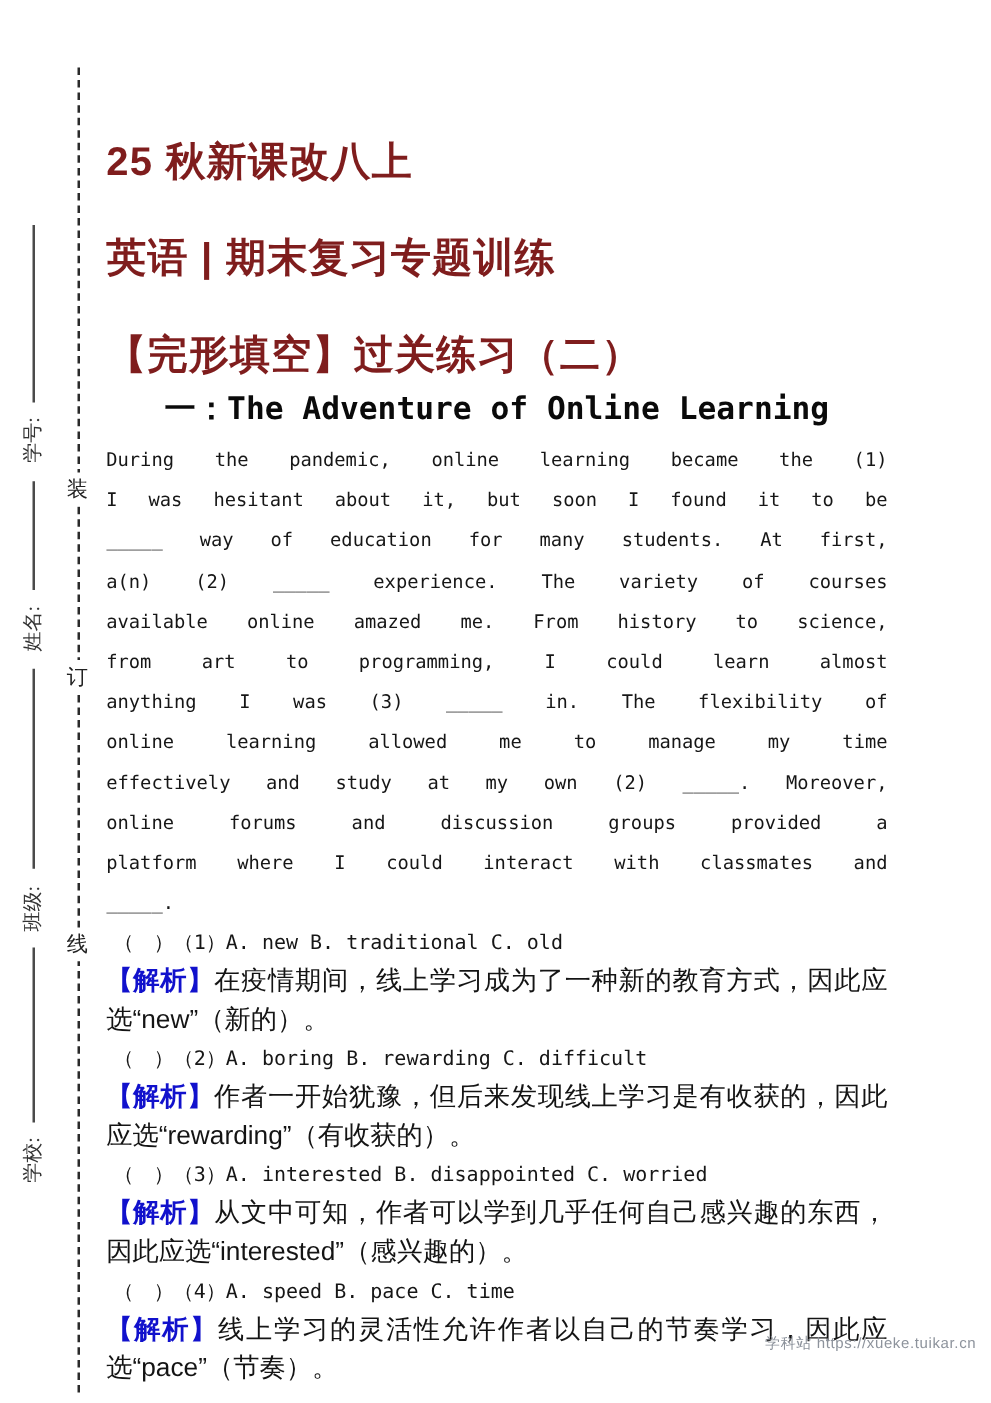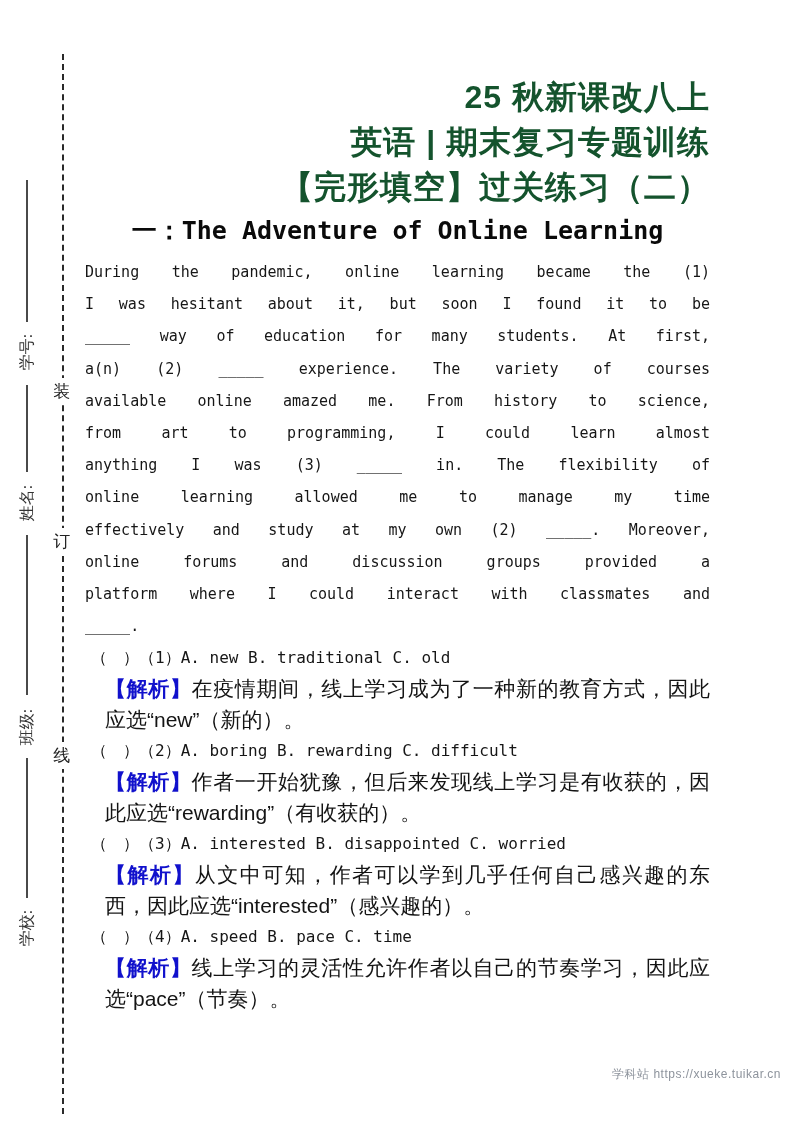--- a/index.html
+++ b/index.html
@@ -20,35 +20,35 @@
   
   .field-line{position:absolute;left:26px;width:2px;background:#4a4a4a;}
   .field-label{
     position:absolute;left:27px;white-space:nowrap;
     transform:translate(-50%,-50%) rotate(-90deg);
     font-size:16px;color:#333;font-family:"Liberation Serif",serif;line-height:1;
   }
   
   .content{position:absolute;left:85px;top:75px;width:625px;}
   .title-line{
-    font-weight:bold;font-size:32px;line-height:45px;text-align:right;
-    color:#14532d;letter-spacing:1px;
+    font-weight:bold;font-size:32px;line-height:45px;text-align:left;
+    color:#7f1d1d;letter-spacing:1px;margin-top:32px;
   }
   .passage-title{
     font-weight:bold;font-size:25px;line-height:42px;text-align:center;
     font-family:"DejaVu Sans Mono","Liberation Mono",monospace;color:#0a0a0a;
   }
   .passage{margin-top:4px;font-family:"DejaVu Sans Mono","Liberation Mono",monospace;font-size:15px;color:#161616;}
   .passage-line{line-height:32.2px;height:32.2px;text-align:justify;text-align-last:justify;overflow:hidden;}
   .qa{font-size:20px;}
   .q-stem{
     font-family:"DejaVu Sans Mono","Liberation Mono",monospace;
     font-size:16px;line-height:31px;padding-left:6px;color:#161616;white-space:nowrap;
   }
-  .analysis{font-size:21px;line-height:31px;text-align:justify;color:#141414;margin-left:20px;}
+  .analysis{font-size:21px;line-height:31px;text-align:justify;color:#141414;}
   .analysis-tag{font-weight:bold;}
   .footer{
     position:absolute;left:0;right:12px;top:1066px;text-align:right;
     font-size:12px;letter-spacing:0.5px;
   }
 </style>
 </head>
 <body>
 
 <div class="binding-line"></div>

